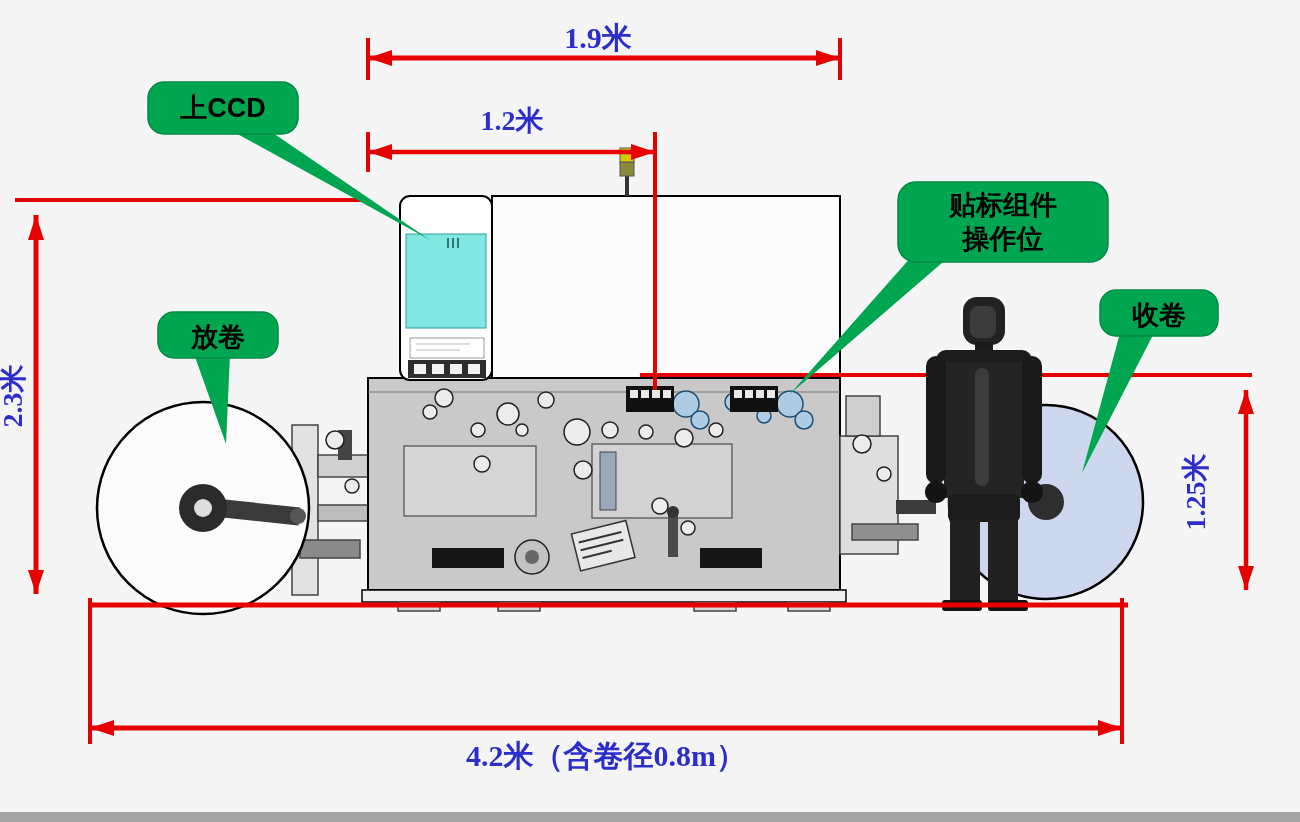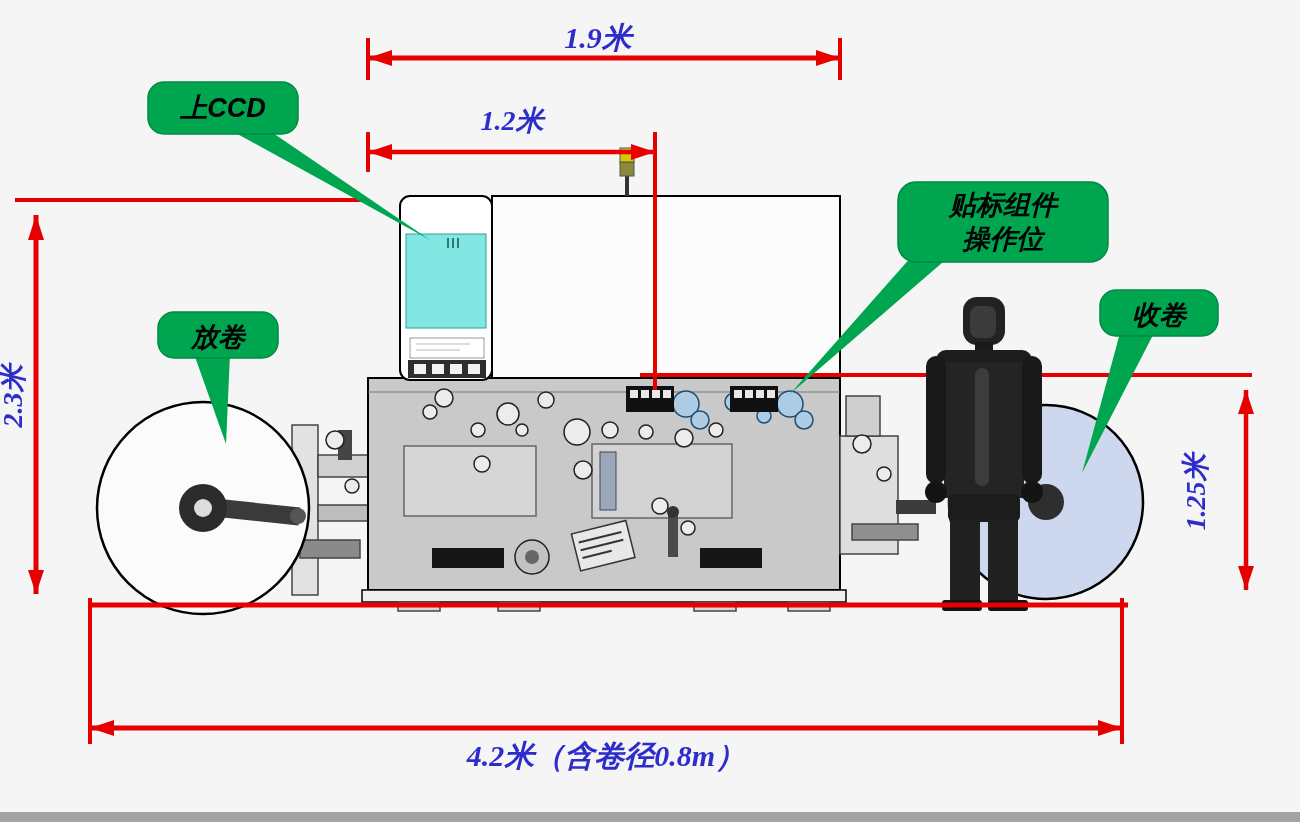--- a/index.html
+++ b/index.html
@@ -2,21 +2,20 @@
 <html><head>
 <meta charset="utf-8">
 <style>
   html,body{margin:0;padding:0;background:#e9e9e9;}
   .canvas{
     position:relative;
     width:1300px;height:822px;
     background:#f5f5f5;
     overflow:hidden;
     font-family:"Liberation Sans", sans-serif;
-    font-style:italic;
   }
   svg{position:absolute;inset:0;display:block;}
   .dim-line{stroke:#e60000;fill:none;}
   .dim-fill{fill:#e60000;stroke:none;}
   .dim-text{
     fill:#2d2dcc;
     font-family:"Liberation Serif","DejaVu Serif",serif;
     font-weight:bold;
     font-size:30px;
   }

